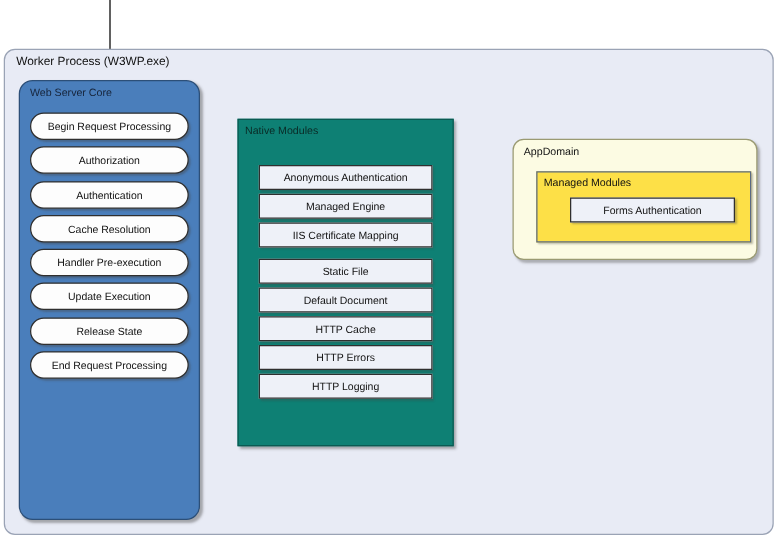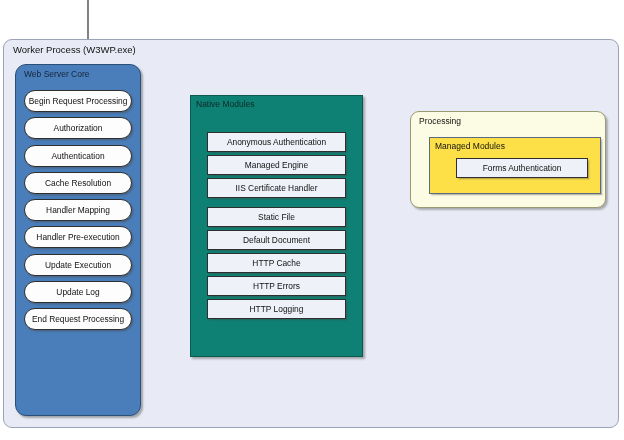--- a/index.html
+++ b/index.html
@@ -41,21 +41,21 @@
     font-size: 9.5px;
     color: #101010;
     white-space: nowrap;
   }
 
   
   .web-server-core {
     position: absolute;
     left: 15px;
     top: 64px;
-    width: 126px;
+    width: 145px;
     height: 352px;
     box-sizing: border-box;
     background: #4a7ebb;
     border: 1px solid #2c4f78;
     border-radius: 11px;
     box-shadow: 2px 2px 2px rgba(80,80,80,0.45);
   }
   .web-server-core-label {
     position: absolute;
     left: 8px;
@@ -234,43 +234,42 @@
     <div class="worker-process-label">Worker Process (W3WP.exe)</div>
   </div>
 
   <div class="web-server-core">
     <div class="web-server-core-label">Web Server Core</div>
     <div class="pipeline" id="pipeline">
         <div class="pipeline-step">Begin Request Processing</div>
         <div class="pipeline-step">Authorization</div>
         <div class="pipeline-step">Authentication</div>
         <div class="pipeline-step">Cache Resolution</div>
-        <div class="pipeline-step">Handler Mapping</div>
         <div class="pipeline-step">Handler Pre-execution</div>
         <div class="pipeline-step">Update Execution</div>
-        <div class="pipeline-step">Update Log</div>
+        <div class="pipeline-step">Release State</div>
         <div class="pipeline-step">End Request Processing</div>
       </div>
   </div>
 
   <div class="native-modules">
     <div class="native-modules-label">Native Modules</div>
     <div class="native-list" id="native-list">
         <div class="native-item">Anonymous Authentication</div>
         <div class="native-item">Managed Engine</div>
-        <div class="native-item gap-after">IIS Certificate Handler</div>
+        <div class="native-item gap-after">IIS Certificate Mapping</div>
         <div class="native-item">Static File</div>
         <div class="native-item">Default Document</div>
         <div class="native-item">HTTP Cache</div>
         <div class="native-item">HTTP Errors</div>
         <div class="native-item">HTTP Logging</div>
       </div>
   </div>
 
   <div class="appdomain">
-    <div class="appdomain-label">Processing</div>
+    <div class="appdomain-label">AppDomain</div>
     <div class="managed-modules">
       <div class="managed-modules-label">Managed Modules</div>
       <div class="managed-item">Forms Authentication</div>
     </div>
   </div>
 
 </div>
 
 </body></html>

